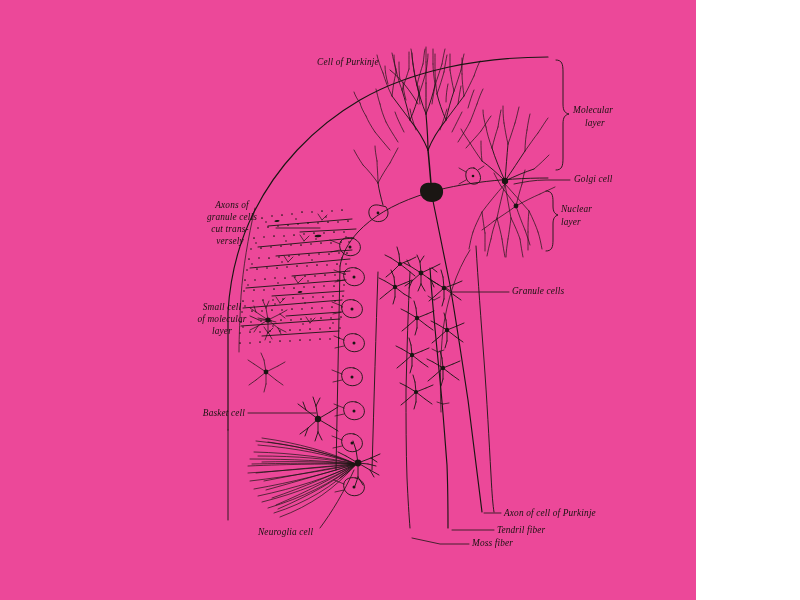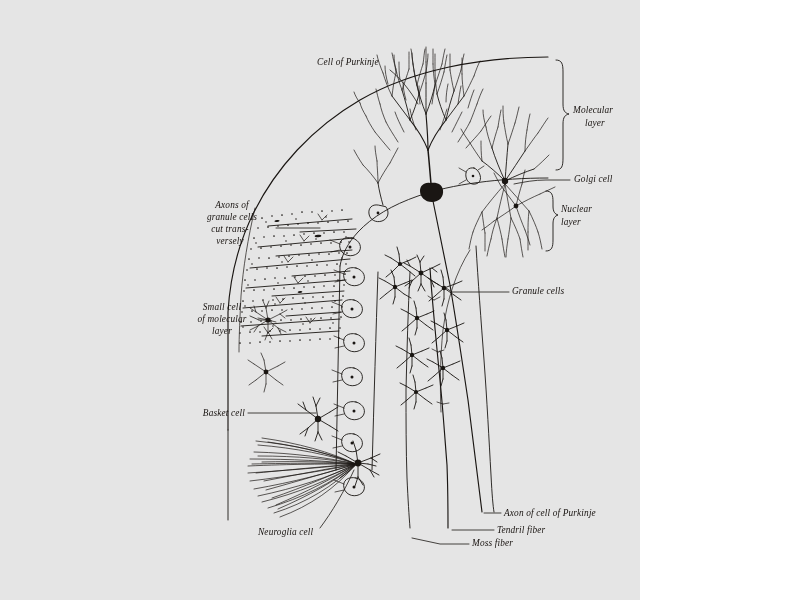--- a/index.html
+++ b/index.html
@@ -3,23 +3,23 @@
 <meta charset="utf-8">
 <title>Cerebellar Cortex Histology Plate</title>
 <style>
   html, body {
     margin: 0;
     padding: 0;
     background: #ffffff;
   }
   #plate {
     position: relative;
-    width: 640px;
+    width: 696px;
     height: 600px;
-    background: #e5e5e5;
+    background: #ec4899;
     overflow: hidden;
     font-family: "Liberation Serif", "DejaVu Serif", serif;
   }
   #plate svg {
     display: block;
     width: 800px;
     height: 600px;
   }
   .ink {
     fill: none;

